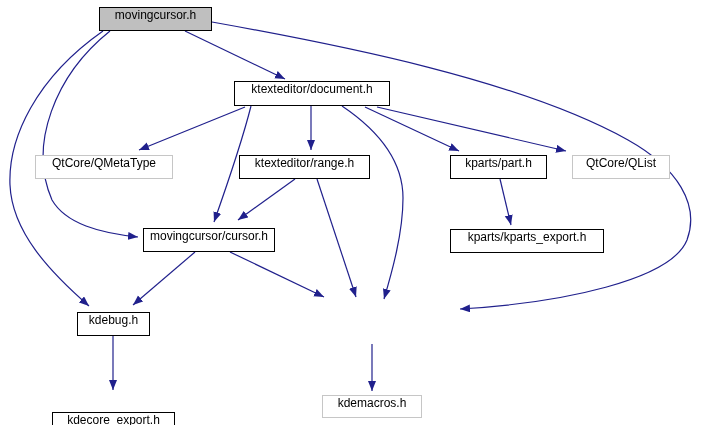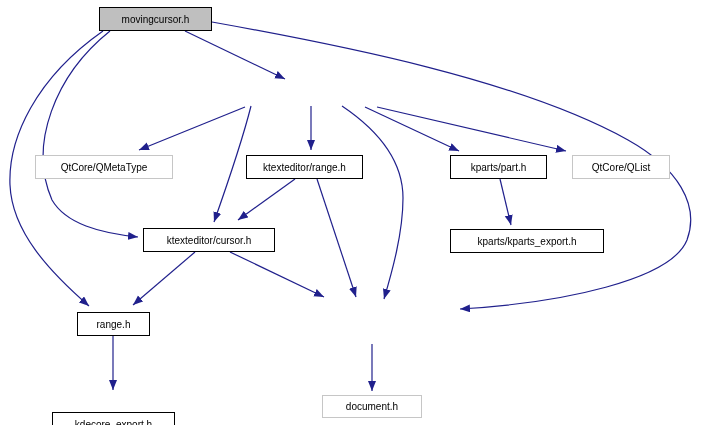--- a/index.html
+++ b/index.html
@@ -10,22 +10,22 @@
     font-family:"Liberation Sans",sans-serif;
     overflow:hidden;
   }
   .graph svg{position:absolute;left:0;top:0;}
   .edge{fill:none;stroke:var(--edge,#20208c);stroke-width:1.2px;}
   #arw polygon{fill:var(--edge,#20208c);stroke:none;}
   .node{
     position:absolute;box-sizing:border-box;
     background:var(--node-fill,#ffffff);
     border:1.3px solid var(--node-border,#000000);
-    display:flex;flex-direction:column;align-items:center;justify-content:center;
-    text-align:center;font-size:10px;line-height:1.3;
+    display:flex;flex-direction:column;align-items:center;justify-content:flex-start;
+    text-align:center;font-size:12px;line-height:1.3;
     color:var(--text,#000000);
     white-space:nowrap;
   }
   .node.main{background:var(--main-node-fill,#bfbfbf);border-width:1.8px;}
   .node.external{border:1.2px solid var(--external-node-border,#c6c6c6);}
 </style>
 </head>
 <body>
 
 <div class="graph">
@@ -52,51 +52,54 @@
     <path class="edge" d="M230,252 L324,297" marker-end="url(#arw)"></path>
     <path class="edge" d="M500,179 L511,225" marker-end="url(#arw)"></path>
     <path class="edge" d="M113,336 L113,390" marker-end="url(#arw)"></path>
     <path class="edge" d="M372,344 L372,391" marker-end="url(#arw)"></path>
   </svg>
 
   <div class="node main" style="left:99px;top:7px;width:113px;height:24px">
     <span>movingcursor.h</span>
   </div>
 
+  <div class="node" style="left:234px;top:81px;width:156px;height:25px">
+    <span>ktexteditor/document.h</span>
+  </div>
 
   <div class="node external" style="left:35px;top:155px;width:138px;height:24px">
     <span>QtCore/QMetaType</span>
   </div>
 
-  <div class="node" style="left:246px;top:155px;width:117px;height:24px">
+  <div class="node" style="left:239px;top:155px;width:131px;height:24px">
     <span>ktexteditor/range.h</span>
   </div>
 
   <div class="node" style="left:450px;top:155px;width:97px;height:24px">
     <span>kparts/part.h</span>
   </div>
 
   <div class="node external" style="left:572px;top:155px;width:98px;height:24px">
     <span>QtCore/QList</span>
   </div>
 
   <div class="node" style="left:143px;top:228px;width:132px;height:24px">
-    <span>ktexteditor/cursor.h</span>
+    <span>movingcursor/cursor.h</span>
   </div>
 
   <div class="node" style="left:450px;top:229px;width:154px;height:24px">
     <span>kparts/kparts_export.h</span>
   </div>
 
   <div class="node" style="left:77px;top:312px;width:73px;height:24px">
-    <span>range.h</span>
+    <span>kdebug.h</span>
   </div>
 
 
   <div class="node" style="left:52px;top:412px;width:123px;height:24px">
     <span>kdecore_export.h</span>
   </div>
 
   <div class="node external" style="left:322px;top:395px;width:100px;height:23px">
-    <span>document.h</span>
+    <span>kdemacros.h</span>
   </div>
 
 </div>
 
 </body></html>

